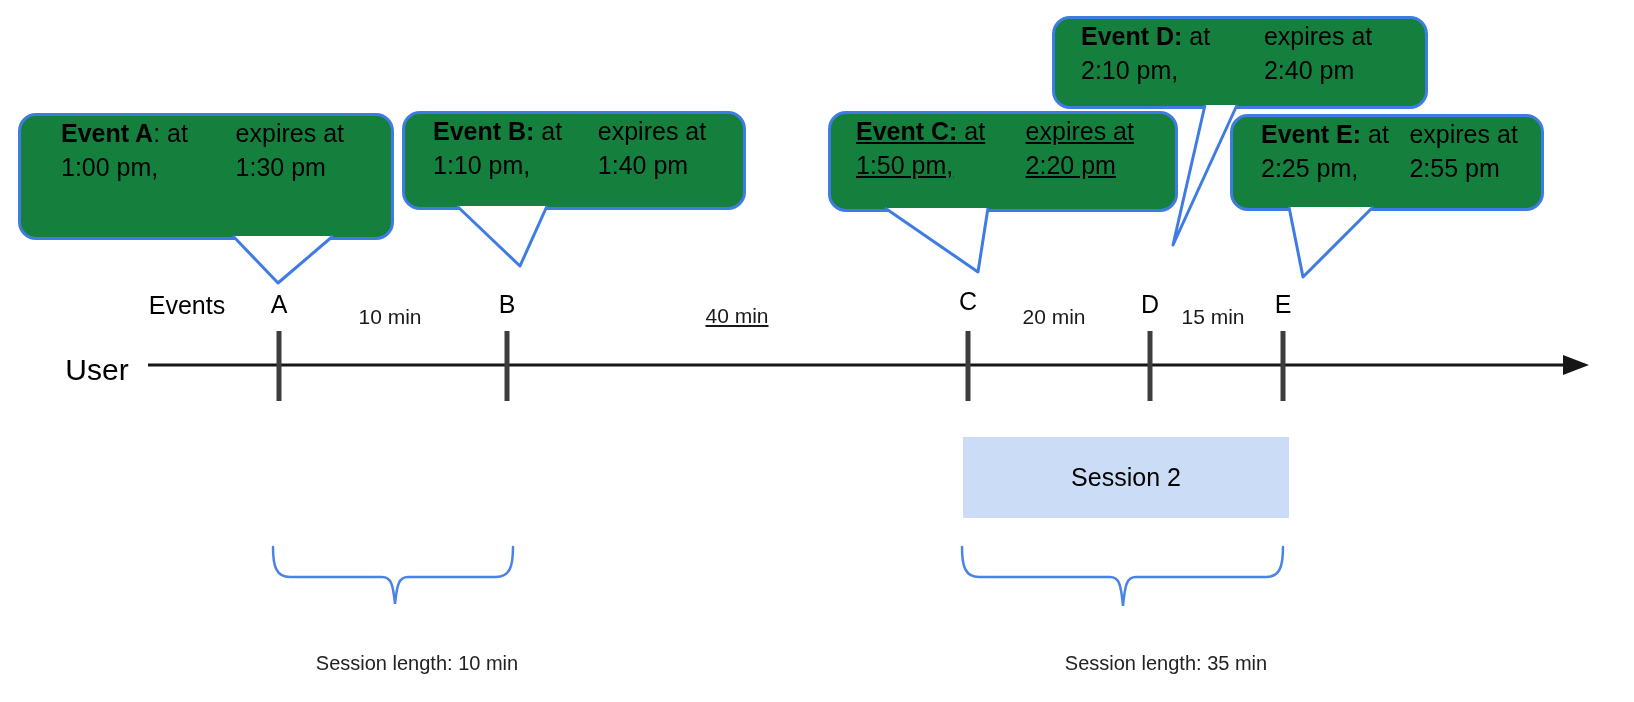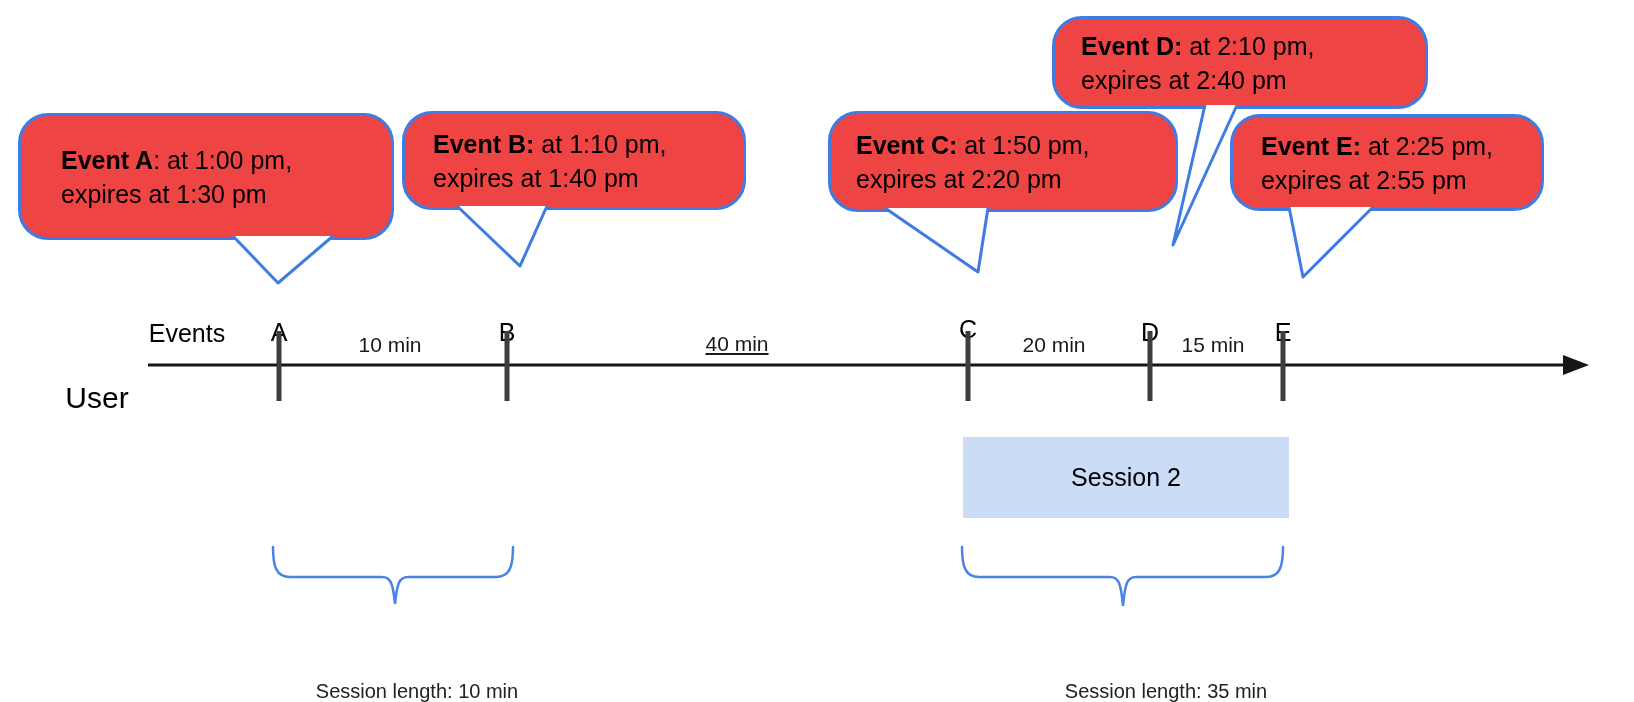--- a/index.html
+++ b/index.html
@@ -1,24 +1,24 @@
 <!DOCTYPE html>
 <html><head>
 <meta charset="utf-8">
 <style>
   html,body{margin:0;padding:0;background:#ffffff;}
   #stage{
     position:relative;width:1634px;height:702px;background:#fff;overflow:hidden;
     font-family:"Liberation Sans","DejaVu Sans",sans-serif;color:#000;
     --accent:#3e7ce4;--brace:#4a83e8;--sessfill:#cbdcf7;--tick:#3d3d3d;--line:#161616;
   }
-  .lbl{position:absolute;transform:translate(-50%,-50%);white-space:nowrap;margin-top:28px;}
+  .lbl{position:absolute;transform:translate(-50%,-50%);white-space:nowrap;}
   .callout{
-    position:absolute;background:#ef4444;border:3px solid var(--accent);border-radius:30px;
-    display:flex;flex-direction:column;justify-content:center;
+    position:absolute;background:#15803d;border:3px solid var(--accent);border-radius:18px;
+    display:flex;flex-direction:row;justify-content:center;
     font-size:25px;line-height:34px;z-index:2;box-sizing:border-box;
   }
   .callout .b{font-weight:bold;}
   svg.layer{position:absolute;left:0;top:0;z-index:1;pointer-events:none;}
   svg.tails{z-index:3;}
   .session{
     position:absolute;background:var(--sessfill);display:flex;align-items:center;justify-content:center;
     font-size:25px;z-index:2;
   }
   .letter{font-size:25px;}
@@ -50,21 +50,21 @@
   <div class="callout" style="left:18px;top:113px;width:376px;height:127px;padding-left:40px;">
     <div><span class="b">Event A</span><span>: at 1:00 pm,</span></div>
     <div>expires at 1:30 pm</div>
   </div>
 
   <div class="callout" style="left:402px;top:111px;width:344px;height:99px;padding-left:28px;">
     <div><span class="b">Event B:</span><span> at 1:10 pm,</span></div>
     <div>expires at 1:40 pm</div>
   </div>
 
-  <div class="callout" style="left:828px;top:111px;width:350px;height:101px;padding-left:25px;">
+  <div class="callout" style="left:828px;top:111px;width:350px;height:101px;padding-left:25px;text-decoration:underline;">
     <div><span class="b">Event C:</span><span> at 1:50 pm,</span></div>
     <div>expires at 2:20 pm</div>
   </div>
 
   <div class="callout" style="left:1052px;top:16px;width:376px;height:93px;padding-left:26px;">
     <div><span class="b">Event D:</span><span> at 2:10 pm,</span></div>
     <div>expires at 2:40 pm</div>
   </div>
 
   <div class="callout" style="left:1230px;top:114px;width:314px;height:97px;padding-left:28px;">

